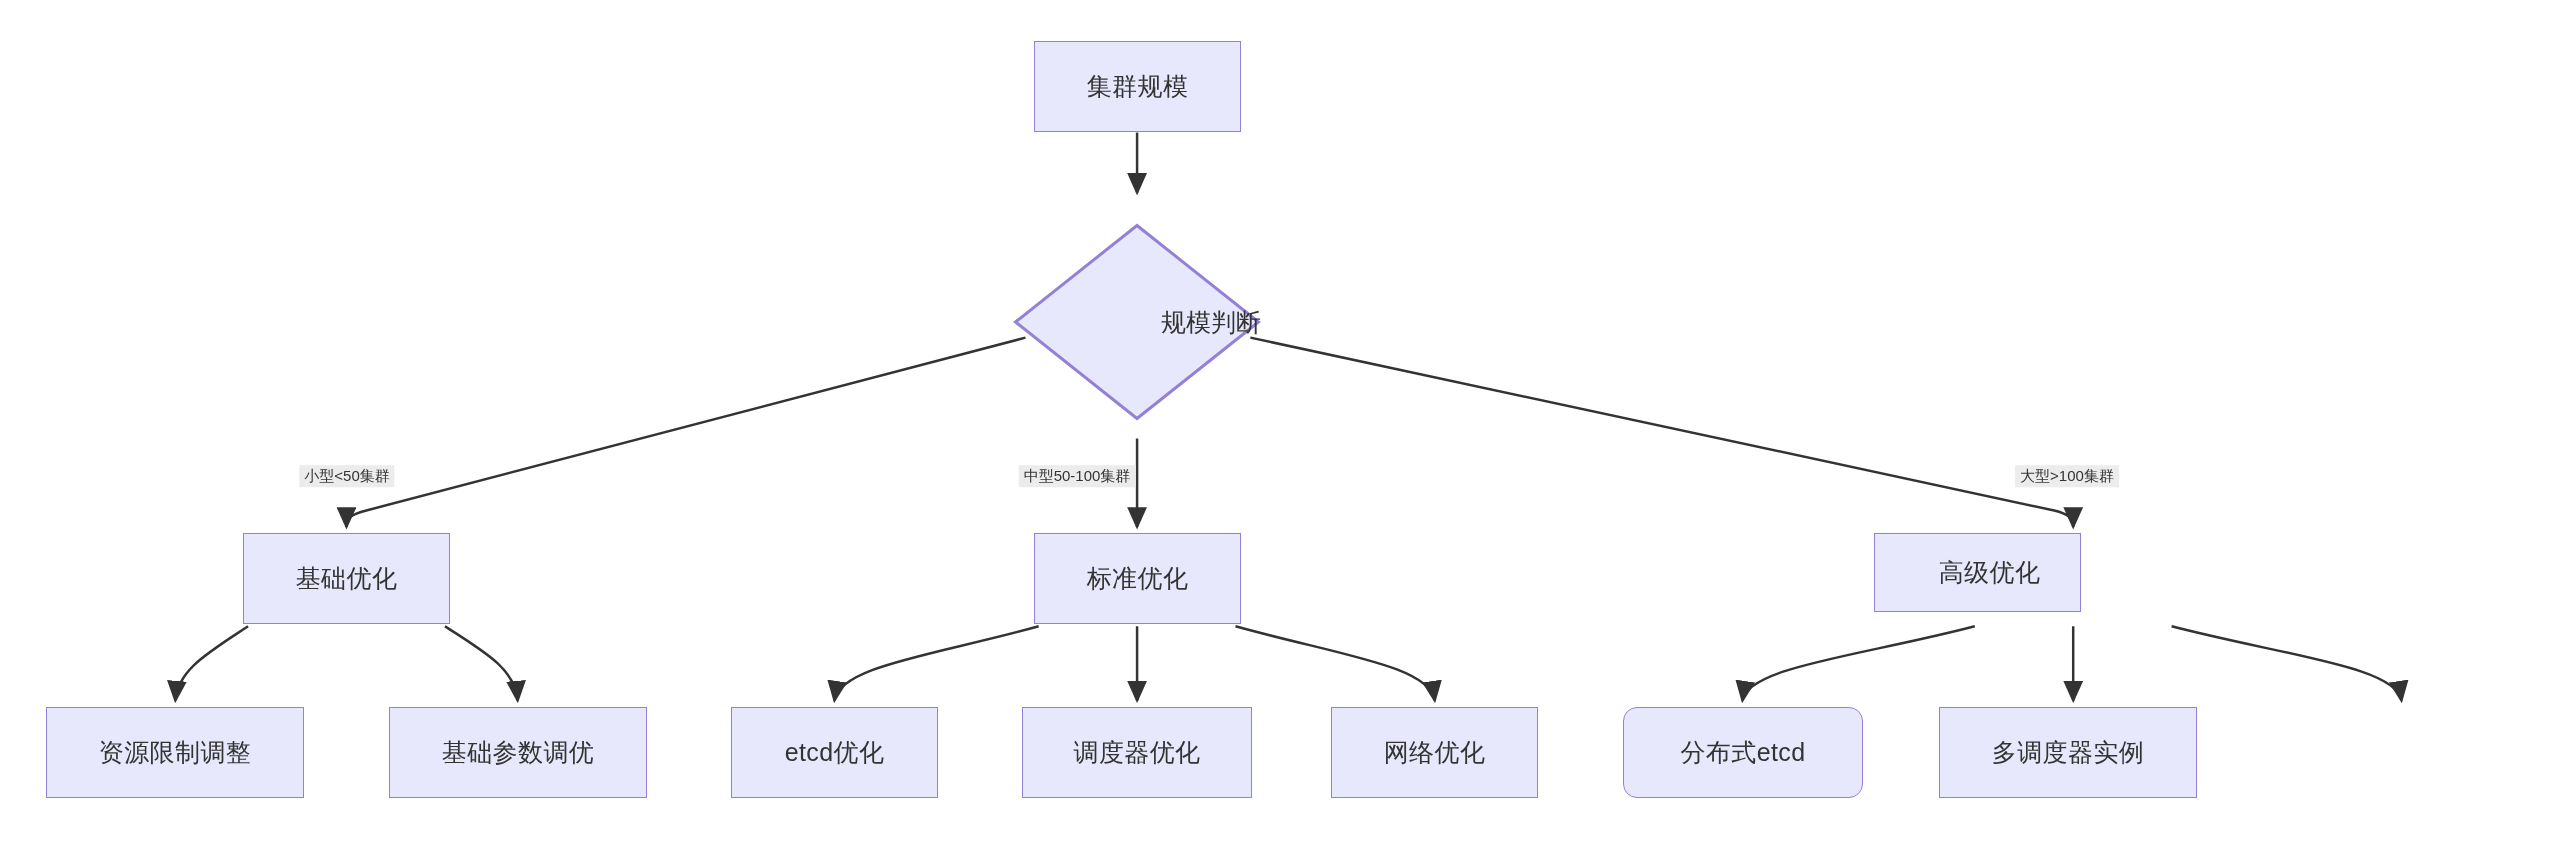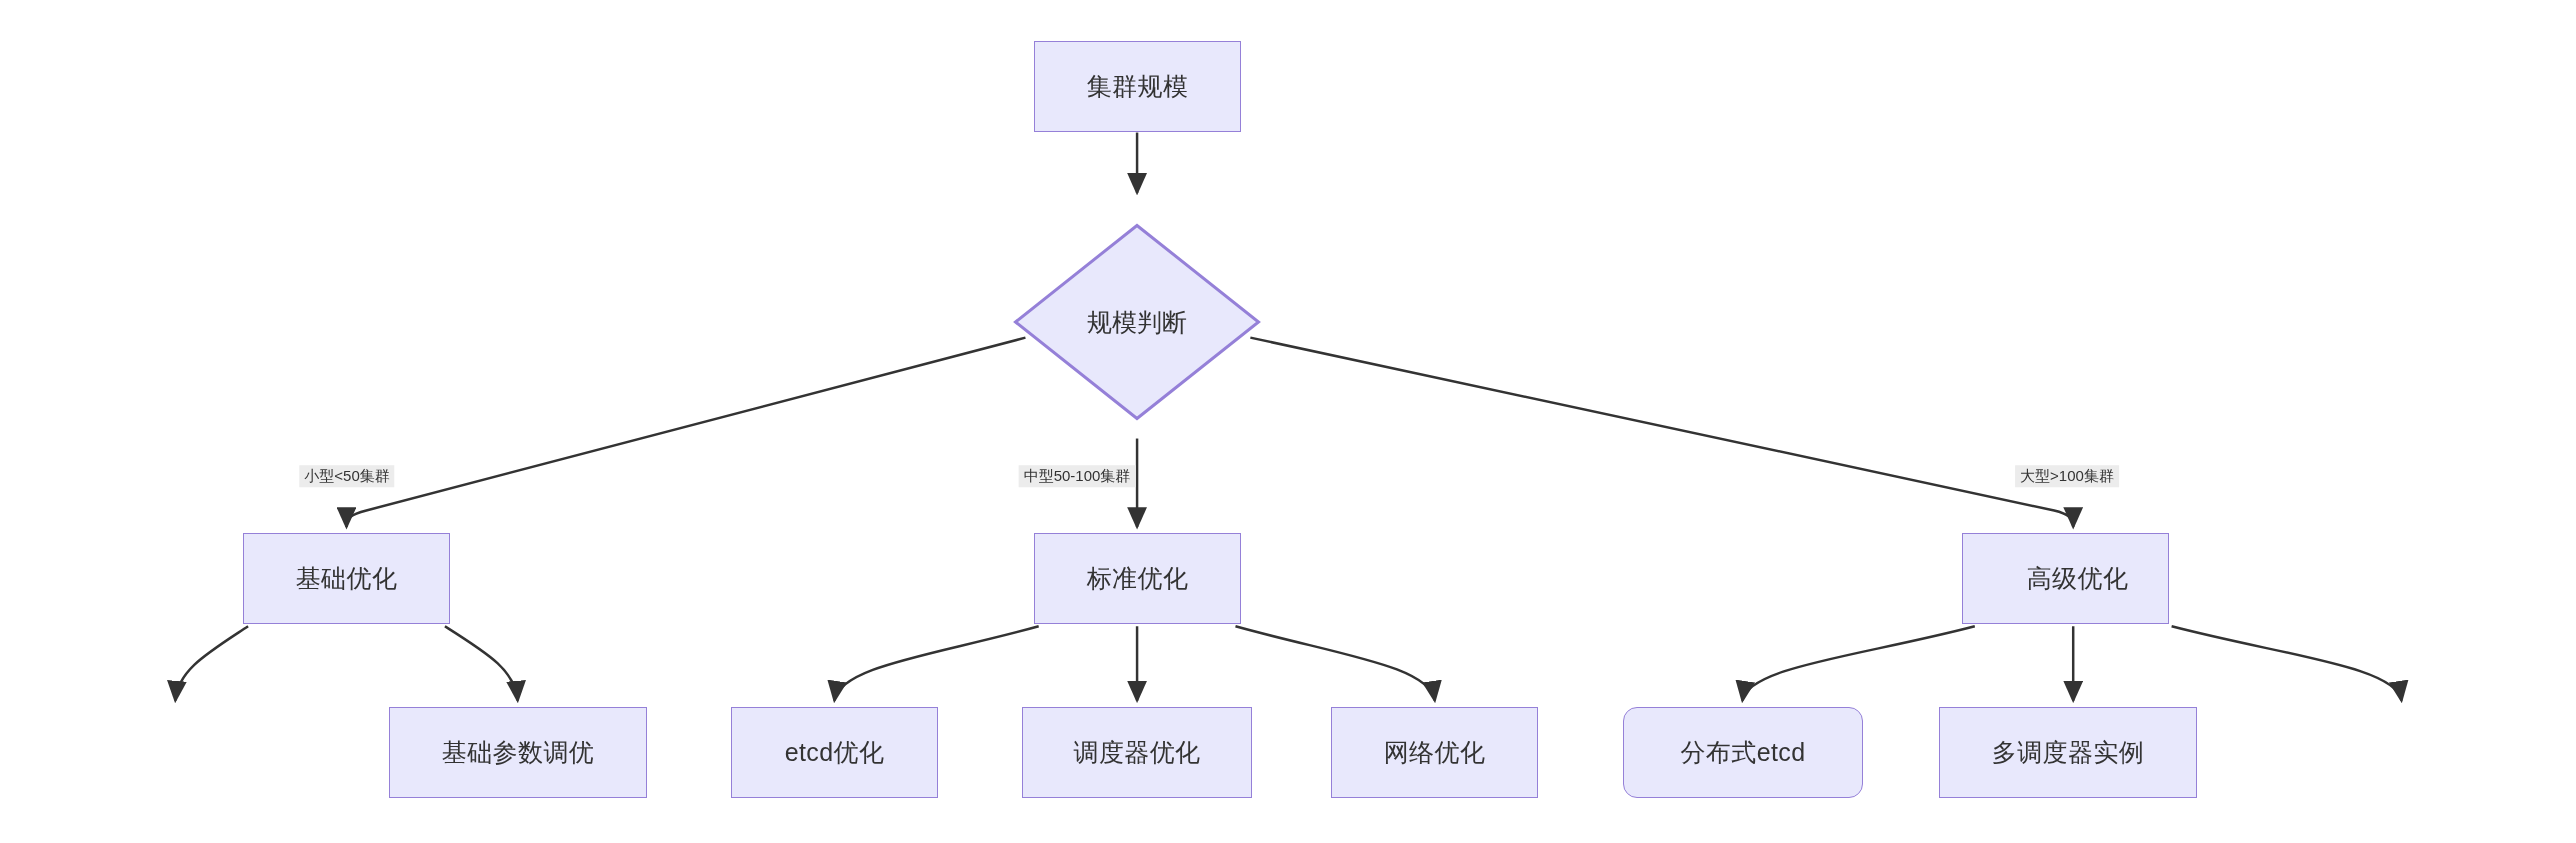--- a/index.html
+++ b/index.html
@@ -55,21 +55,21 @@
     height: 100%;
   }
   .diamond-text {
     position: absolute;
     left: 0;
     top: 0;
     width: 100%;
     height: 100%;
     display: flex;
     align-items: center;
-    justify-content: center;
+    justify-content: flex-end;
     color: #333333;
     font-size: 25px;
     line-height: 1;
     white-space: nowrap;
   }
   .edge-label {
     position: absolute;
     background: #ececec;
     color: #333333;
     font-size: 15px;
@@ -128,24 +128,27 @@
       <span>规模判断</span>
     </div>
   </div>
 
   <div class="node" id="node-t2-1" style="left: 1034px; top: 533px; width: 207px; height: 91px;">
     <span class="node-label">标准优化</span>
   </div>
   <div class="node" id="node-t2-0" style="left: 243px; top: 533px; width: 207px; height: 91px;">
     <span class="node-label">基础优化</span>
   </div>
-  <div class="node" id="node-t2-2" style="left: 1962px; top: 533px; width: 207px; height: 91px; padding-left: 24px;">
+  <div class="node" id="node-t2-2" style="left: 1874px; top: 533px; width: 207px; height: 79px; padding-left: 24px;">
     <span class="node-label">高级优化</span>
   </div>
 
+  <div class="node" id="node-leaf-0" style="left: 46px; top: 707px; width: 258px; height: 91px;">
+    <span class="node-label">资源限制调整</span>
+  </div>
   <div class="node" id="node-leaf-1" style="left: 389px; top: 707px; width: 258px; height: 91px;">
     <span class="node-label">基础参数调优</span>
   </div>
   <div class="node" id="node-leaf-2" style="left: 731px; top: 707px; width: 207px; height: 91px;">
     <span class="node-label">etcd优化</span>
   </div>
   <div class="node" id="node-leaf-3" style="left: 1022px; top: 707px; width: 230px; height: 91px;">
     <span class="node-label">调度器优化</span>
   </div>
   <div class="node" id="node-leaf-4" style="left: 1331px; top: 707px; width: 207px; height: 91px;">

